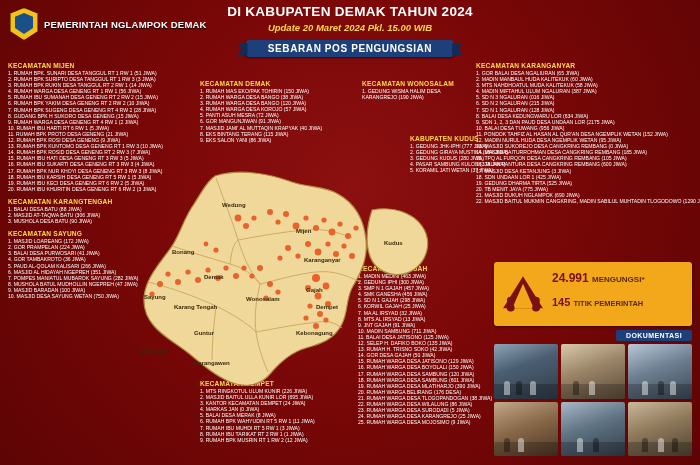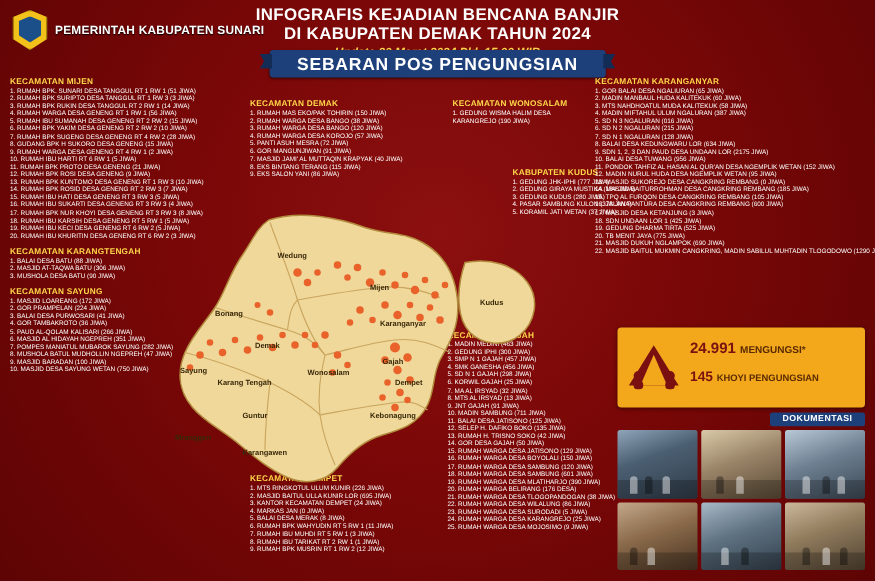--- a/index.html
+++ b/index.html
@@ -45,21 +45,21 @@
     font-size:13.5px;font-weight:bold;color:#ffffff;letter-spacing:.3px;line-height:15px;
   }
   .title-wrap .t2{
     font-size:13.5px;font-weight:bold;color:#ffffff;letter-spacing:.3px;line-height:15px;
   }
   .title-wrap .upd{
     margin-top:3px;font-size:9.5px;font-weight:bold;font-style:italic;color:#ffd84a;
   }
   .ribbon{
     position:absolute;left:50%;transform:translateX(-50%);top:40px;
-    background:#1d3f7a;color:#fff;font-size:14px;font-weight:bold;
+    background:#1d3f7a;color:#fff;font-size:10px;font-weight:bold;
     padding:3px 22px;border-radius:3px;letter-spacing:.6px;
     box-shadow:0 1px 2px rgba(0,0,0,.5);
   }
   .ribbon:before,.ribbon:after{
     content:"";position:absolute;top:3px;width:10px;height:12px;background:#132c56;
   }
   .ribbon:before{left:-8px;clip-path:polygon(0 0,100% 0,100% 100%,0 100%,35% 50%);}
   .ribbon:after{right:-8px;clip-path:polygon(0 0,100% 0,65% 50%,100% 100%,0 100%);}
 
   
@@ -155,24 +155,23 @@
   }
 </style>
 </head>
 <body>
 
 <div class="page">
 
   <div class="header">
     <div class="logo-strip">
       <div class="crest"></div>
-      <div class="gov-name">PEMERINTAH KABUPATEN SUNARI</div>
+      <div class="gov-name">PEMERINTAH NGLAMPOK DEMAK</div>
     </div>
     <div class="title-wrap">
-      <div class="t1">INFOGRAFIS KEJADIAN BENCANA BANJIR</div>
       <div class="t2">DI KABUPATEN DEMAK TAHUN 2024</div>
       <div class="upd">Update 20 Maret 2024 Pkl. 15.00 WIB</div>
     </div>
     <div class="ribbon">SEBARAN POS PENGUNGSIAN</div>
   </div>
 
   <div class="col-left">
     <div class="blk">
       <div class="kec-title">KECAMATAN MIJEN</div>
       <ul class="kec-list">
@@ -440,21 +439,21 @@
       <rect x="9" y="45" width="10" height="9" rx="4" fill="#7a1010"></rect>
       <circle cx="47" cy="40" r="5" fill="#7a1010"></circle>
       <rect x="42" y="45" width="10" height="9" rx="4" fill="#7a1010"></rect>
     </svg>
     <div class="stat-line1">
       <span>24.991</span>
       <span class="lbl">MENGUNGSI*</span>
     </div>
     <div class="stat-line2">
       <span>145</span>
-      <span class="lbl">KHOYI PENGUNGSIAN</span>
+      <span class="lbl">TITIK PEMERINTAH</span>
     </div>
   </div>
 
   <div class="dok-tab">DOKUMENTASI</div>
 
   <div class="photos">
     <div class="ph p1">
         <div class="band"></div>
         <i class="fig" style="left:10px"></i>
         <i class="fig fig2" style="left:22px"></i>

